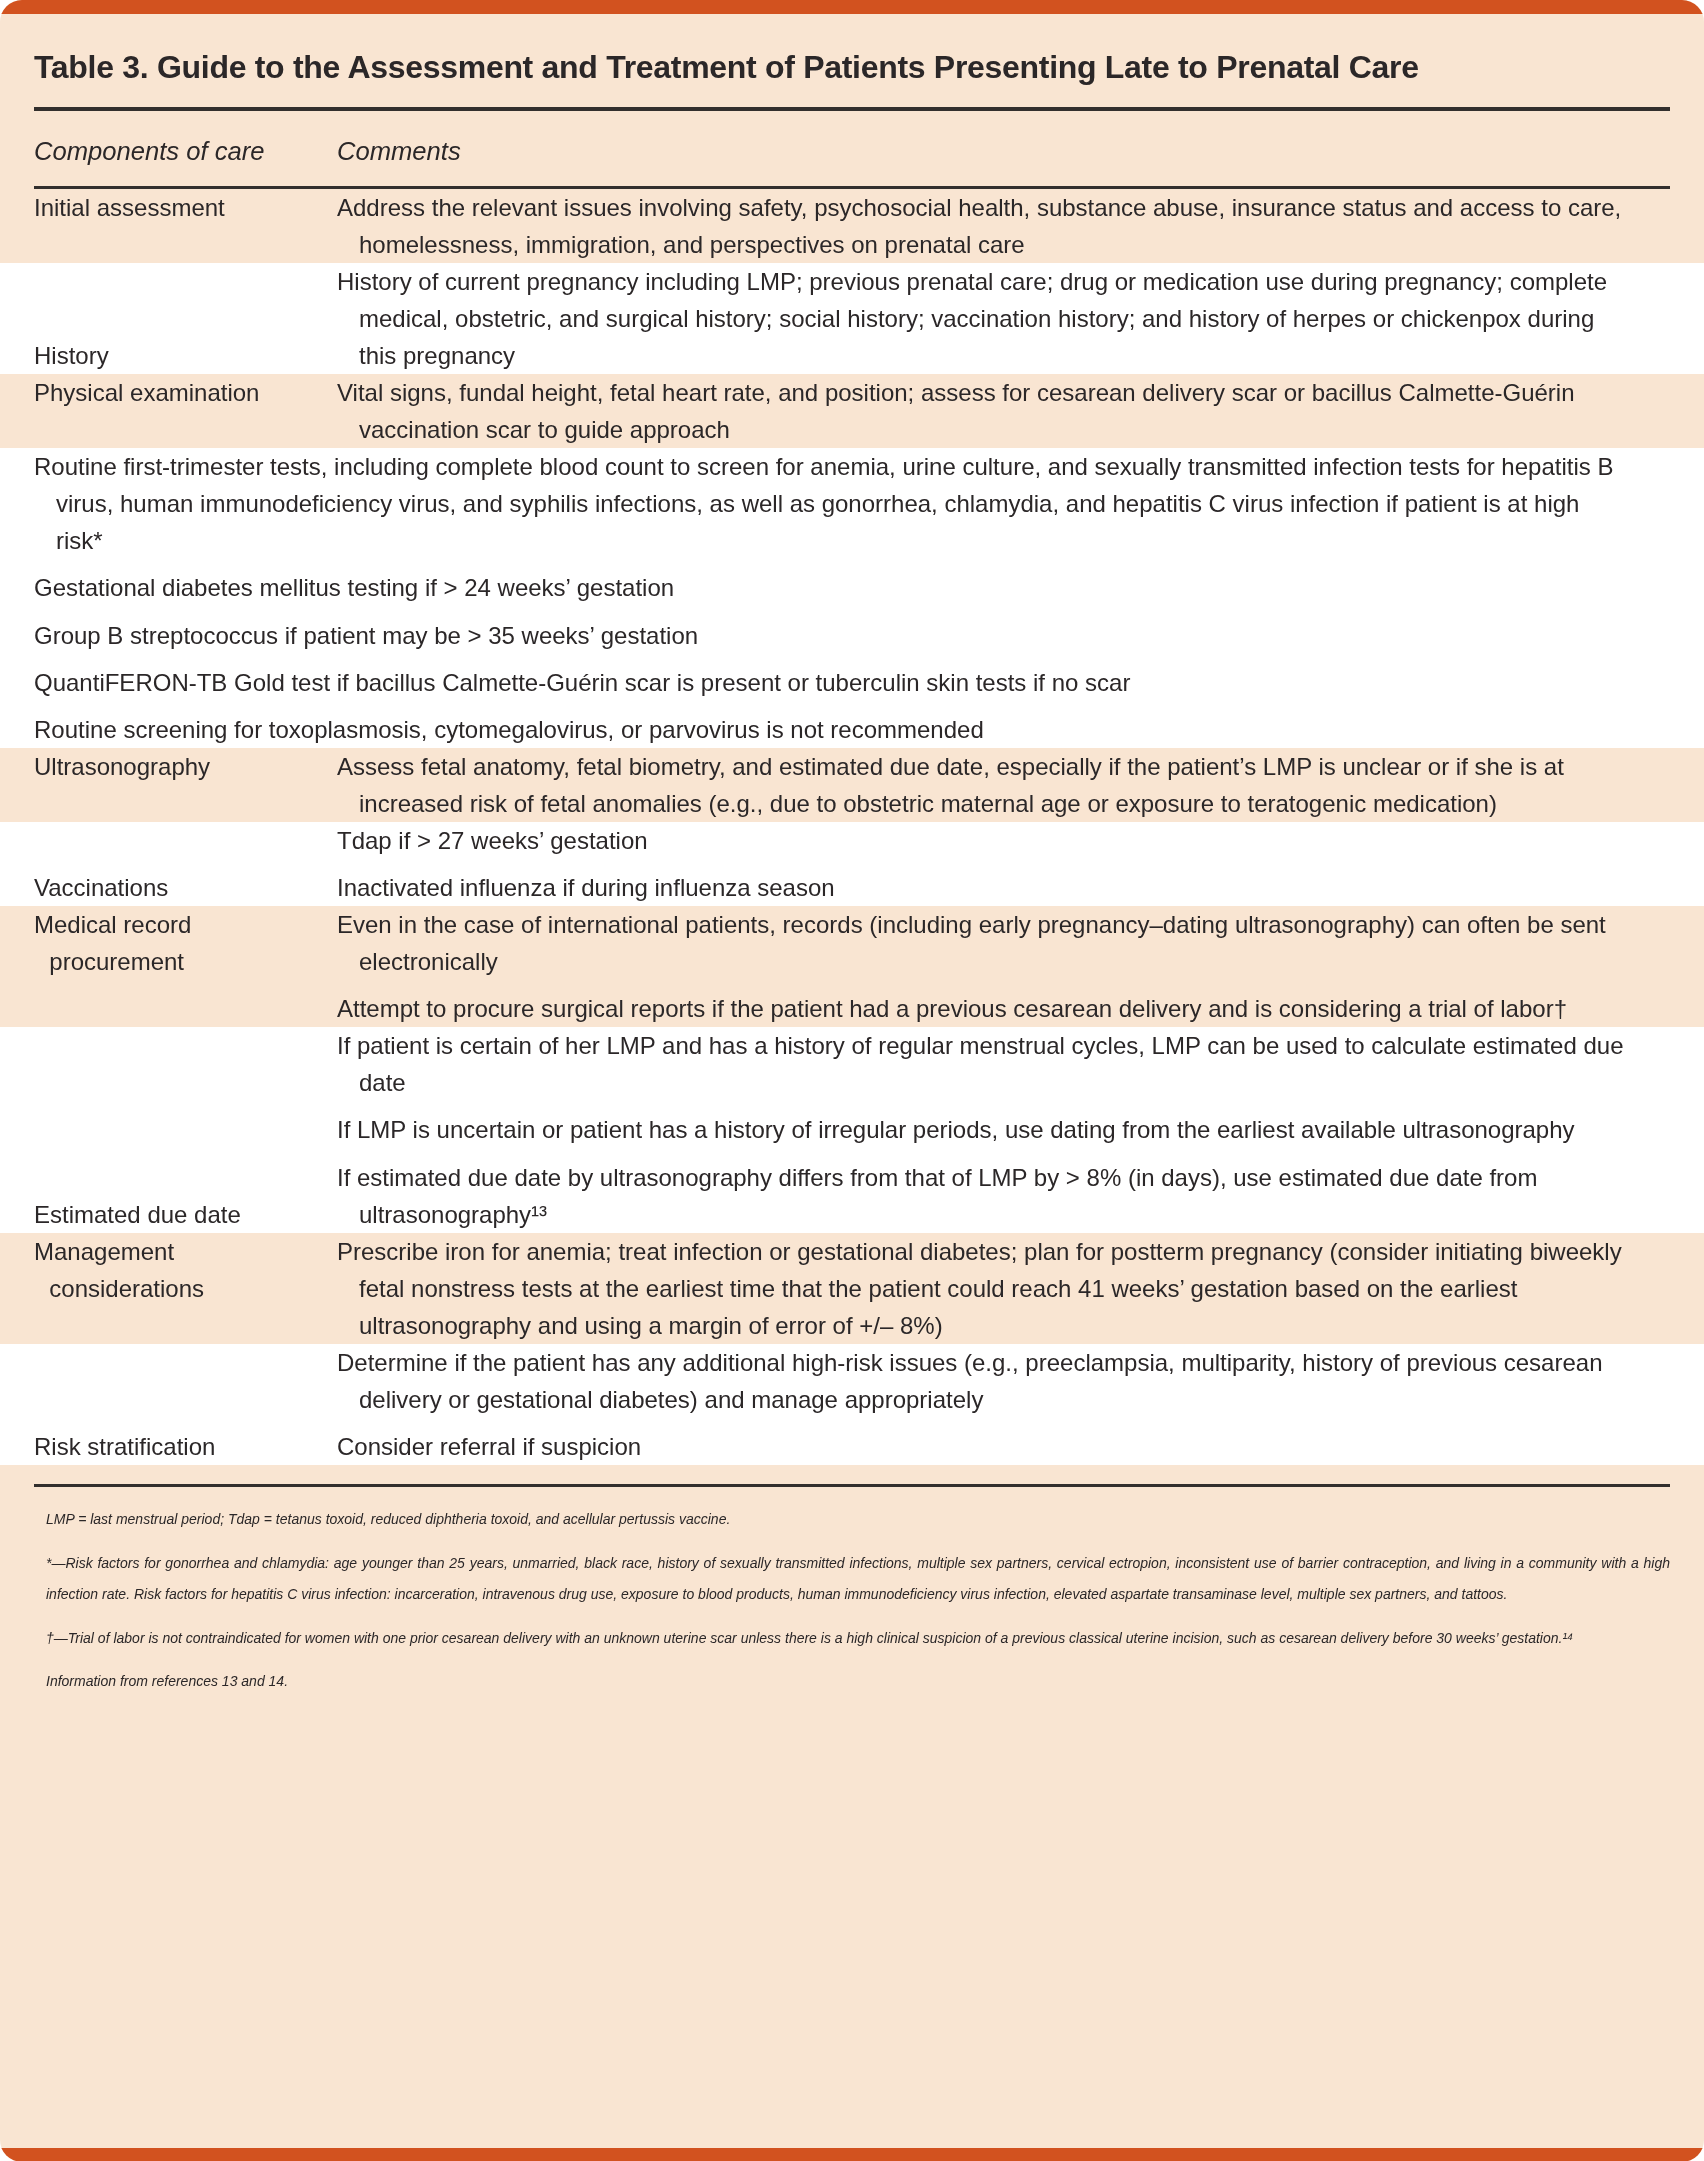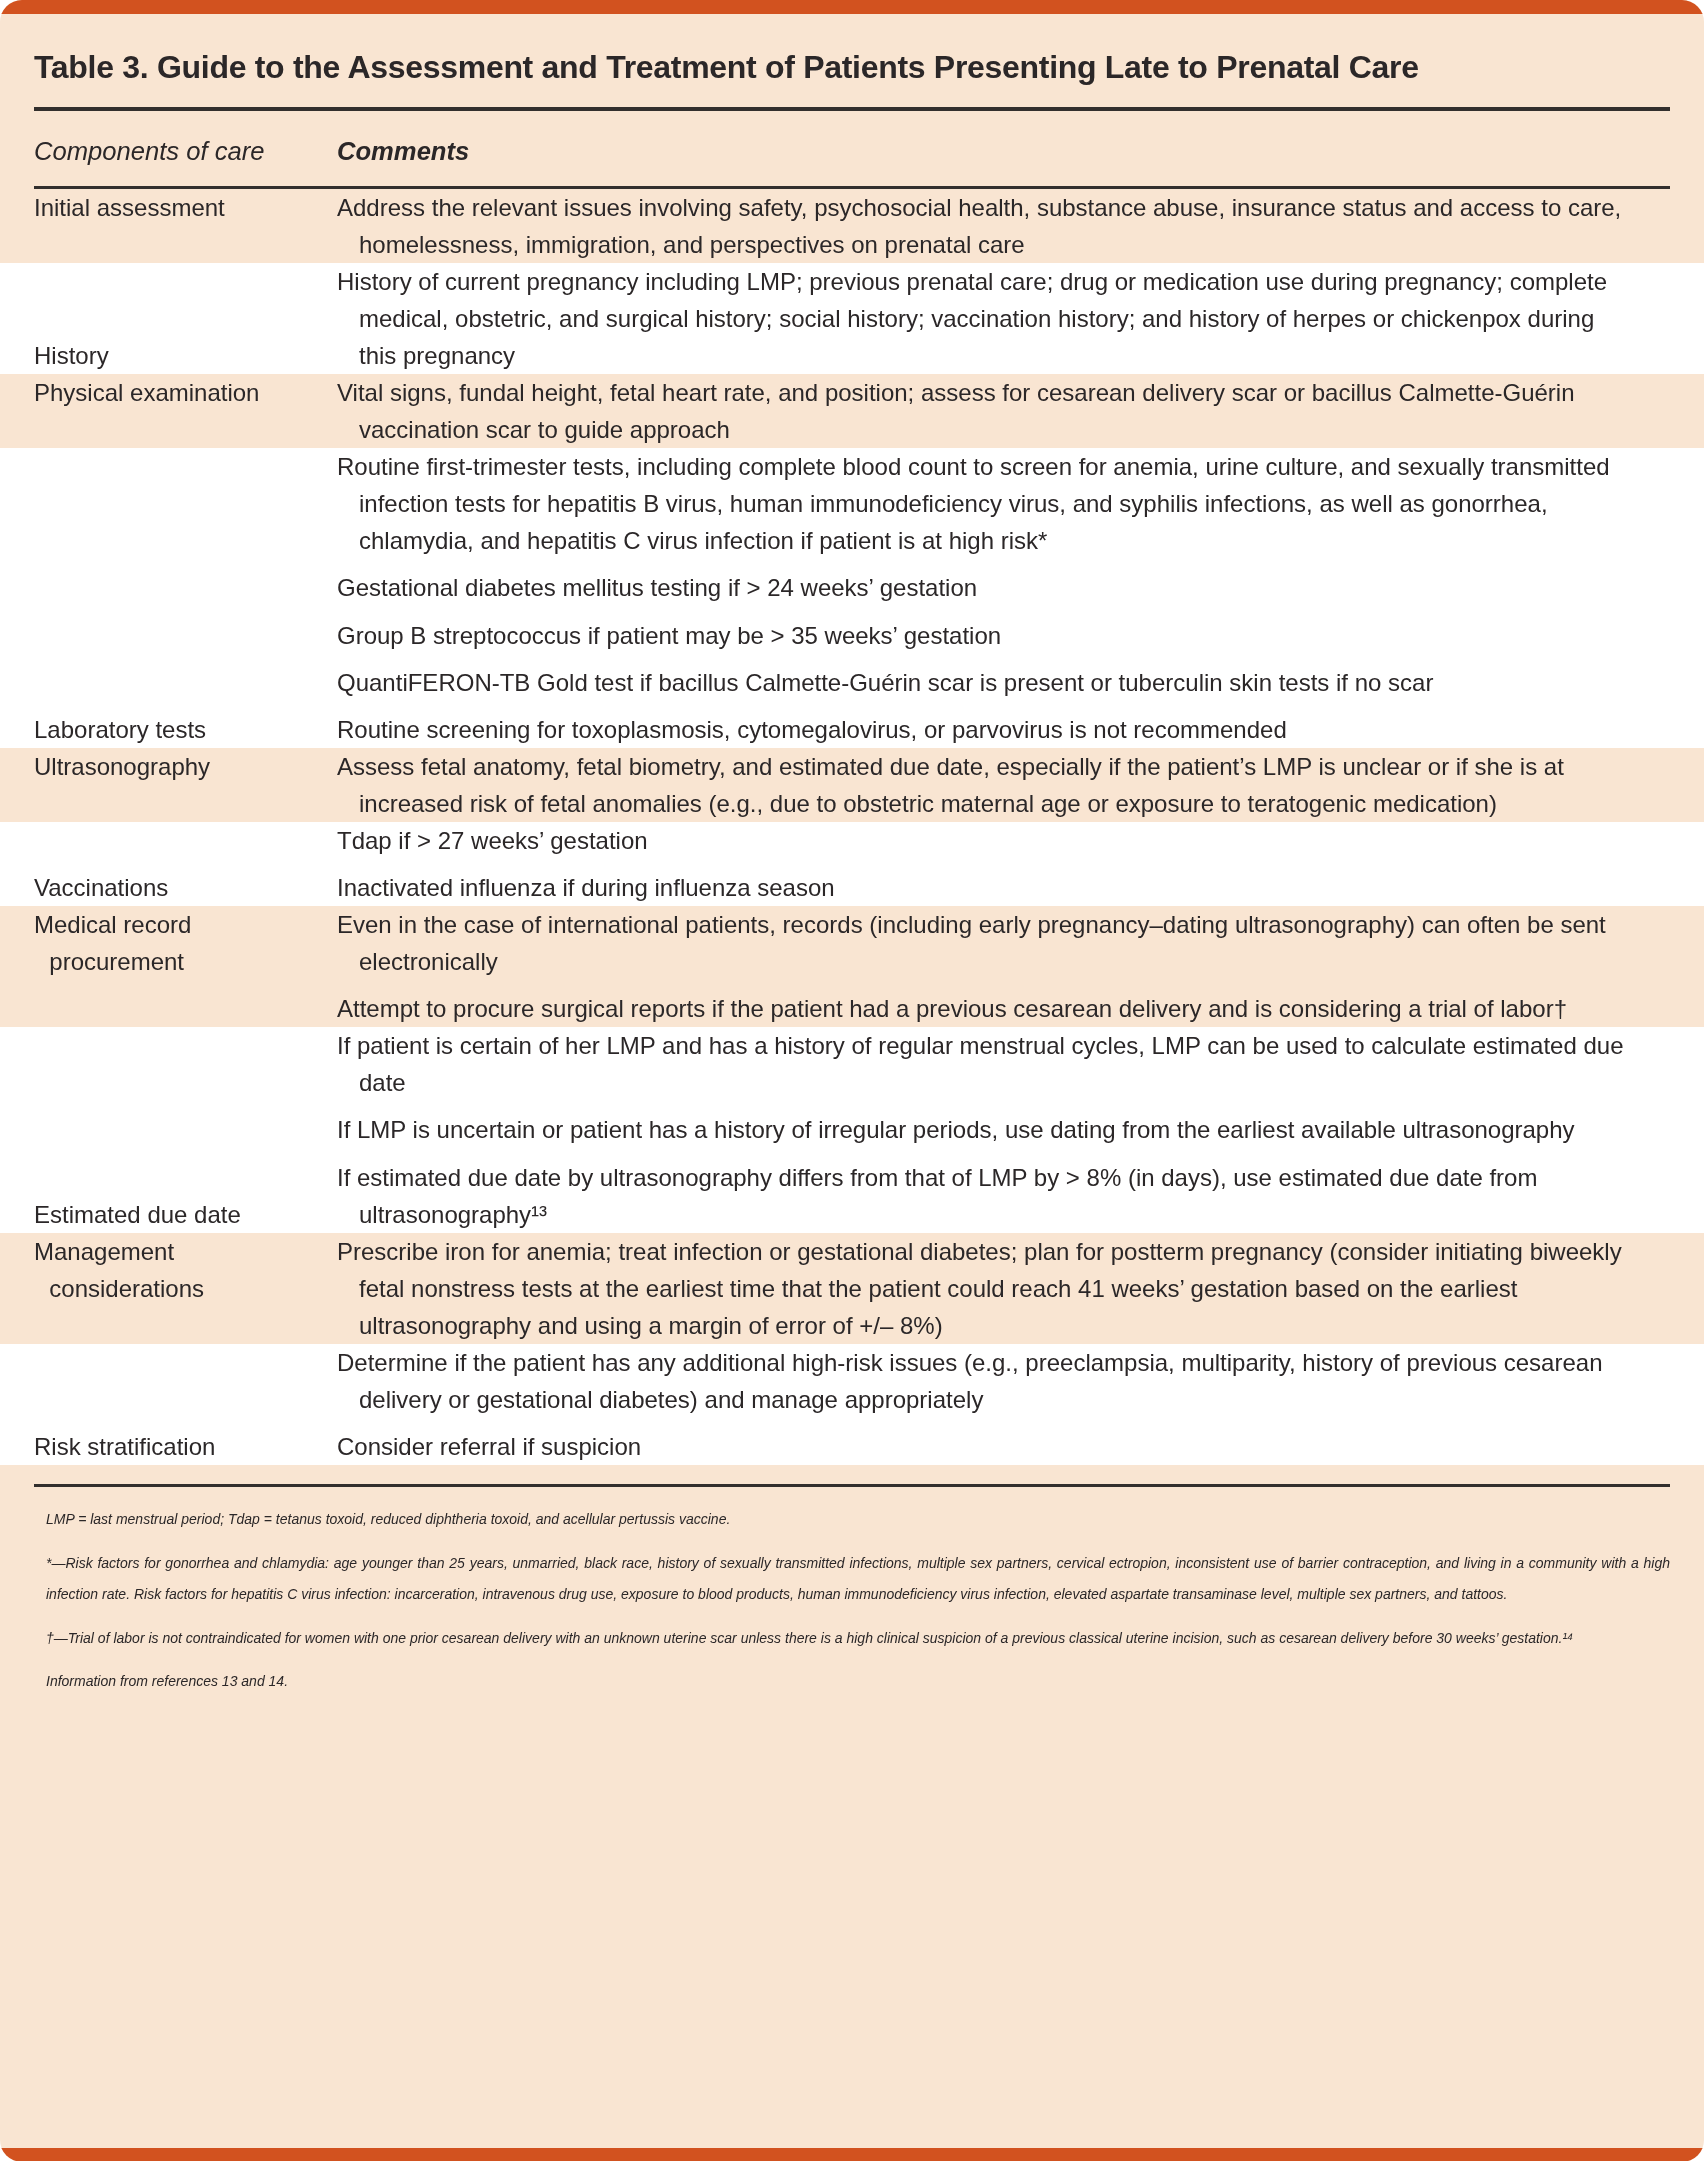--- a/index.html
+++ b/index.html
@@ -49,21 +49,21 @@
     background:var(--rule);
   }
   .colhead{
     display:flex;
     padding:24px 50px 19px 34px;
     font-style:italic;
     font-size:25.6px;
     line-height:32px;
   }
   .colhead .col-label{width:303px;flex:none;}
-  .colhead .col-comments{flex:1;font-weight:bold;}
+  .colhead .col-comments{flex:1;}
 
   .rows{width:100%;}
   .row{
     display:flex;
     padding:0 34px;
     background:transparent;
   }
   .row.white{background:var(--row-white);align-items:flex-end;}
   .cell.component{width:303px;flex:none;padding-right:17px;}
   .cell.comments{flex:1;margin-right:40px;}
@@ -127,23 +127,20 @@
   <div class="row">
     <div class="cell component">
       <p class="para label-para">Physical examination</p>
     </div>
     <div class="cell comments">
           <p class="para">Vital signs, fundal height, fetal heart rate, and position; assess for cesarean delivery scar or bacillus Calmette-Guérin vaccination scar to guide approach</p>
         </div>
   </div>
 
   <div class="row white">
-    <div class="cell component">
-      <p class="para label-para">Laboratory tests</p>
-    </div>
     <div class="cell comments">
           <p class="para">Routine first-trimester tests, including complete blood count to screen for anemia, urine culture, and sexually transmitted infection tests for hepatitis B virus, human immunodeficiency virus, and syphilis infections, as well as gonorrhea, chlamydia, and hepatitis C virus infection if patient is at high risk*</p>
           <p class="para">Gestational diabetes mellitus testing if &gt; 24 weeks’ gestation</p>
           <p class="para">Group B streptococcus if patient may be &gt; 35 weeks’ gestation</p>
           <p class="para">QuantiFERON-TB Gold test if bacillus Calmette-Guérin scar is present or tuberculin skin tests if no scar</p>
           <p class="para">Routine screening for toxoplasmosis, cytomegalovirus, or parvovirus is not recommended</p>
         </div>
   </div>
 
   <div class="row">

